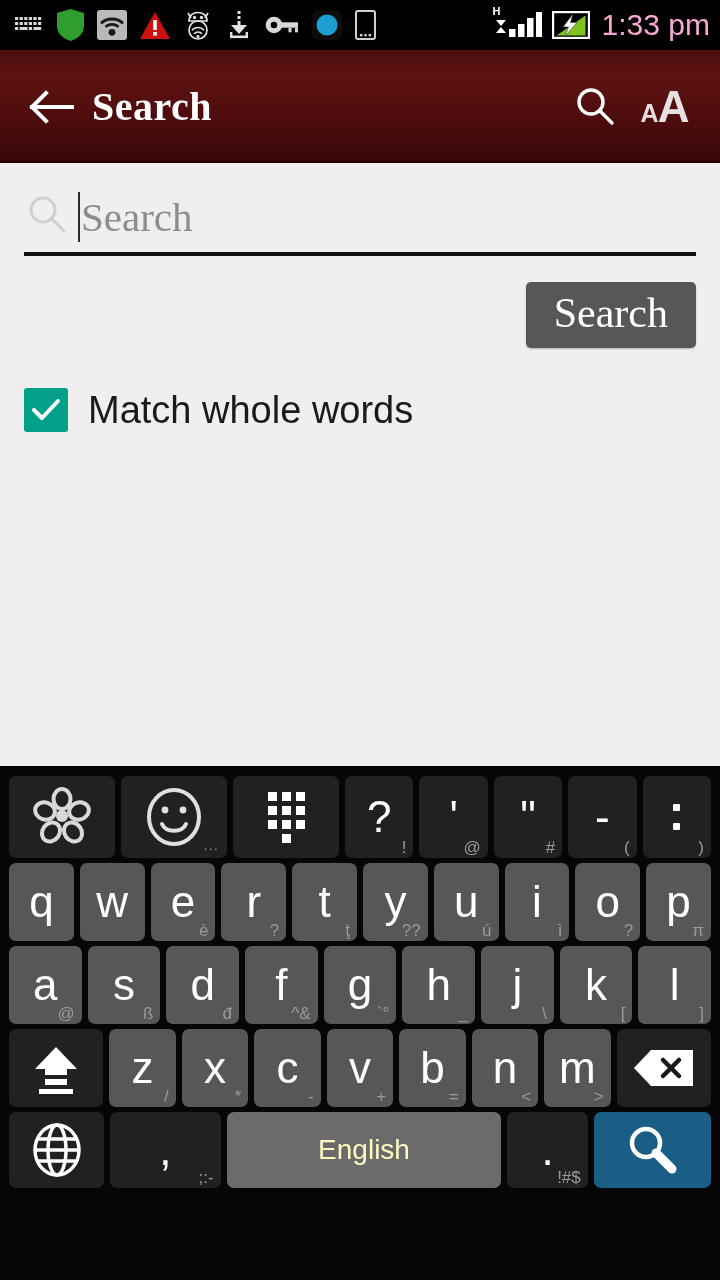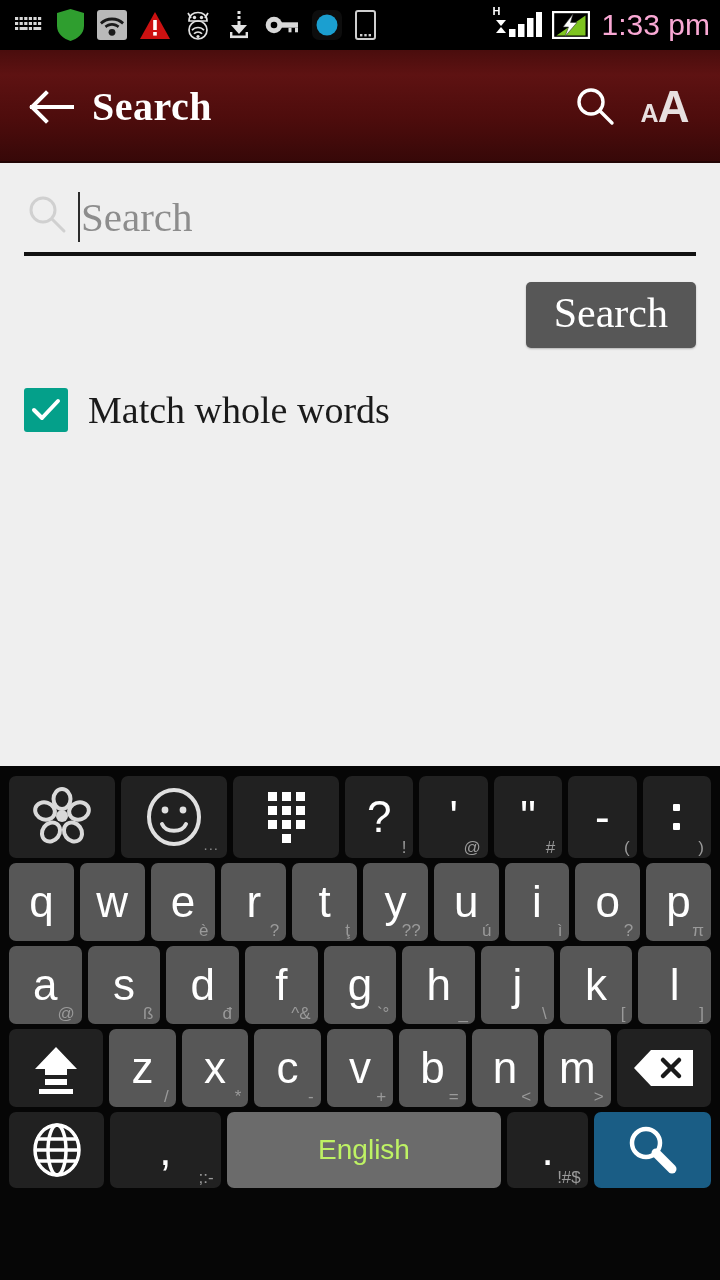--- a/index.html
+++ b/index.html
@@ -158,21 +158,21 @@
   .checkbox {
     width: 44px; height: 44px;
     background: #04a08a;
     border-radius: 3px;
     display: flex;
     align-items: center;
     justify-content: center;
     flex: 0 0 auto;
   }
   .check-label {
-    font-family: Liberation Serif, serif;
+    font-family: Liberation Sans, sans-serif;
     font-size: 38px;
     color: #1a1a1a;
     margin-left: 20px;
     line-height: 1;
   }
 
   
   .keyboard {
     position: absolute;
     left: 0; bottom: 0;
@@ -217,21 +217,21 @@
     position: absolute;
     right: 7px;
     bottom: 2px;
     font-size: 17px;
     color: #9a9a9a;
     line-height: 1;
     font-family: "Liberation Sans", sans-serif;
   }
   .space-label {
     font-size: 28px;
-    color: #bef264;
+    color: #fef9c3;
   }
 
   
   .k-flower { flex: 1.55 1 0; }
   .k-smiley { flex: 1.55 1 0; }
   .k-num    { flex: 1.55 1 0; }
   .k-shift  { flex: 1.42 1 0; }
   .k-bksp   { flex: 1.42 1 0; }
   .k-globe  { flex: 1.42 1 0; }
   .k-comma  { flex: 1.65 1 0; }

